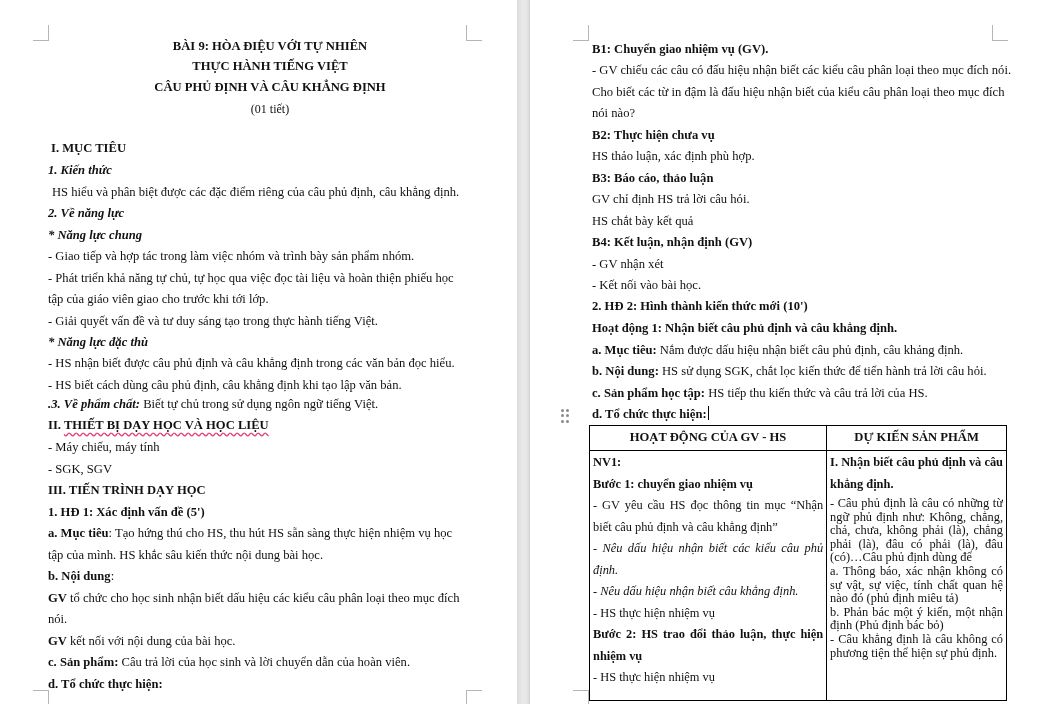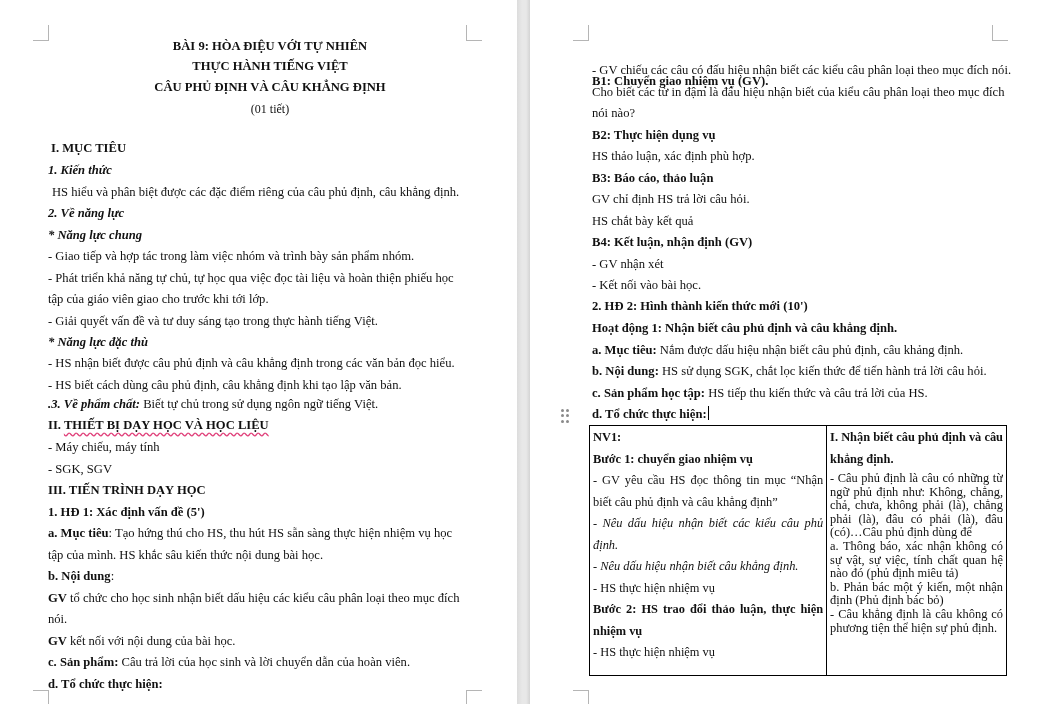--- a/index.html
+++ b/index.html
@@ -108,25 +108,25 @@
   <div class="line b" style="left:48px;top:676px;">d. Tổ chức thực hiện:</div>
 </div>
 
 <div class="gutter"></div>
 
 <div class="page" id="page-right">
   <div class="corner c-tl" style="left:43px;top:25px;"></div>
   <div class="corner c-tr" style="left:462px;top:25px;"></div>
 </div>
 
-<div class="line b" style="left:592px;top:41px;margin-top:32px;">B1: Chuyển giao nhiệm vụ (GV).</div>
+<div class="line b" style="left:592px;top:41px;">B1: Chuyển giao nhiệm vụ (GV).</div>
 <div class="line" style="left:592px;top:62px;">- GV chiếu các câu có đấu hiệu nhận biết các kiểu câu phân loại theo mục đích nói.</div>
 <div class="line" style="left:592px;top:84px;">Cho biết các từ in đậm là đấu hiệu nhận biết của kiểu câu phân loại theo mục đích</div>
 <div class="line" style="left:592px;top:105px;">nói nào?</div>
-<div class="line b" style="left:592px;top:127px;">B2: Thực hiện dụng vụ</div>
+<div class="line b" style="left:592px;top:127px;">B2: Thực hiện chưa vụ</div>
 <div class="line" style="left:592px;top:148px;">HS thảo luận, xác định phù hợp.</div>
 <div class="line b" style="left:592px;top:170px;">B3: Báo cáo, thảo luận</div>
 <div class="line" style="left:592px;top:191px;">GV chỉ định HS trả lời câu hỏi.</div>
 <div class="line" style="left:592px;top:213px;">HS chắt bày kết quả</div>
 <div class="line b" style="left:592px;top:234px;">B4: Kết luận, nhận định (GV)</div>
 <div class="line" style="left:592px;top:256px;">- GV nhận xét</div>
 <div class="line" style="left:592px;top:277px;">- Kết nối vào bài học.</div>
 <div class="line b" style="left:592px;top:298px;">2. HĐ 2: Hình thành kiến thức mới (10')</div>
 <div class="line b" style="left:592px;top:320px;">Hoạt động 1: Nhận biết câu phủ định và câu khẳng định.</div>
 <div class="line" style="left:592px;top:342px;">
@@ -150,20 +150,24 @@
 <div class="line b" style="left:592px;top:406px;">
   <span>d. Tổ chức thực hiện:</span><span class="caret"></span>
 </div>
 
 <table class="plan">
   <colgroup>
       <col class="col1">
       <col class="col2">
     </colgroup>
   <tbody>
+      <tr>
+    <th>HOẠT ĐỘNG CỦA GV - HS</th>
+    <th>DỰ KIẾN SẢN PHẨM</th>
+  </tr>
   <tr>
     <td>
       <div class="cellcut">
         <p class="cellp b">NV1:</p>
         <p class="cellp b">Bước 1: chuyển giao nhiệm vụ</p>
         <p class="cellp" style="text-align-last:left;">- GV yêu cầu HS đọc thông tin mục “Nhận biết câu phủ định và câu khẳng định”</p>
         <p class="cellp i" style="text-align-last:left;">- Nêu dấu hiệu nhận biết các kiểu câu phủ định.</p>
         <p class="cellp i">- Nêu dấu hiệu nhận biết câu khẳng định.</p>
         <p class="cellp">- HS thực hiện nhiệm vụ</p>
         <p class="cellp b" style="text-align-last:left;">Bước 2: HS trao đổi thảo luận, thực hiện nhiệm vụ</p>

